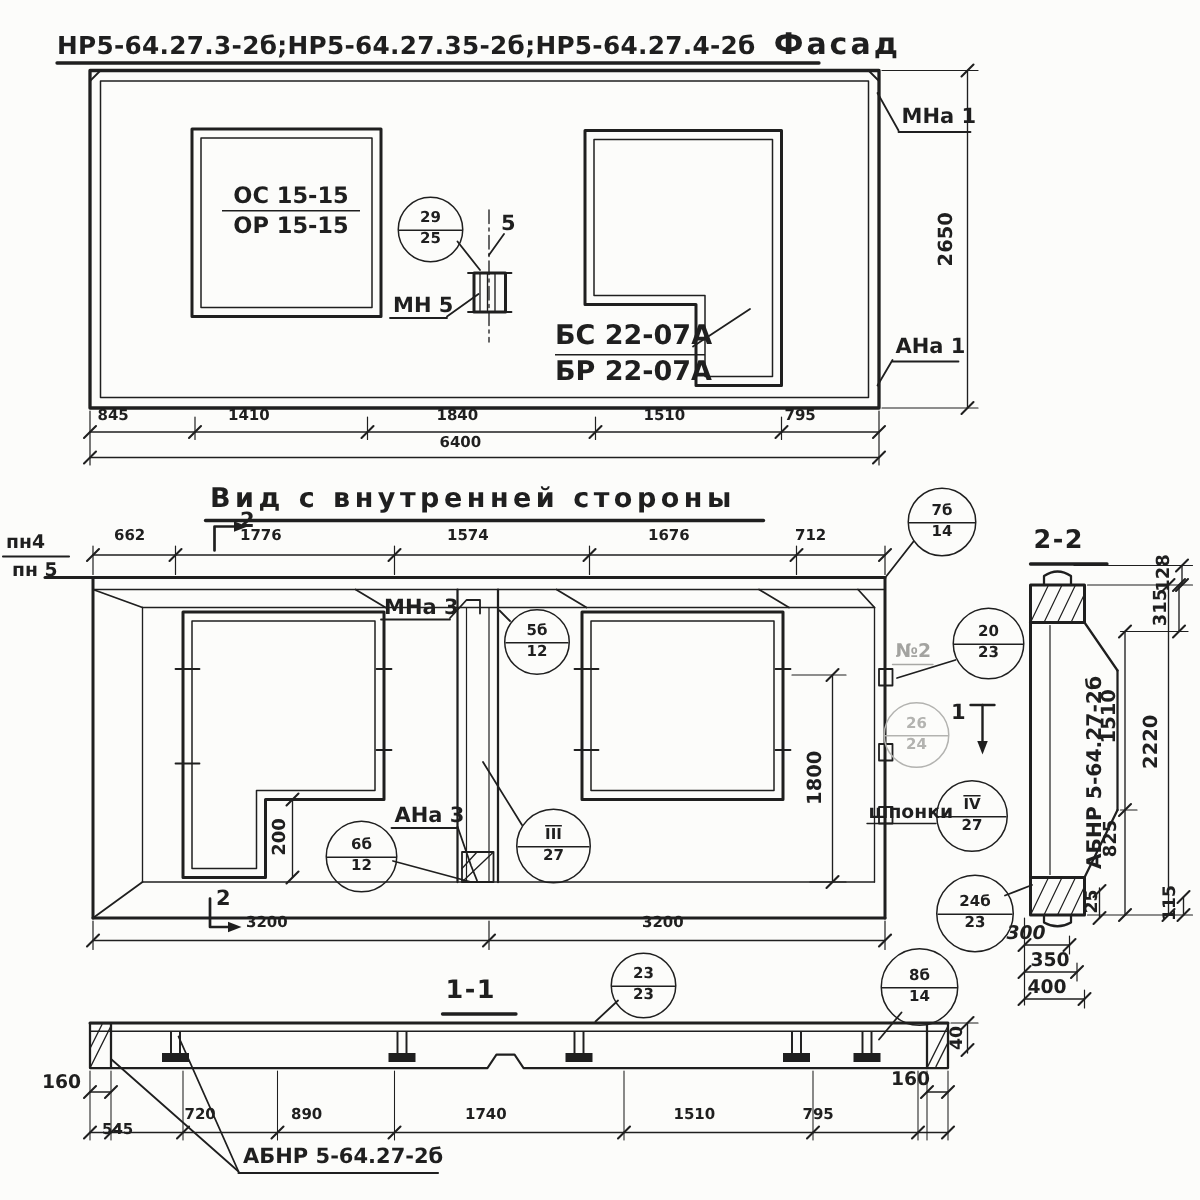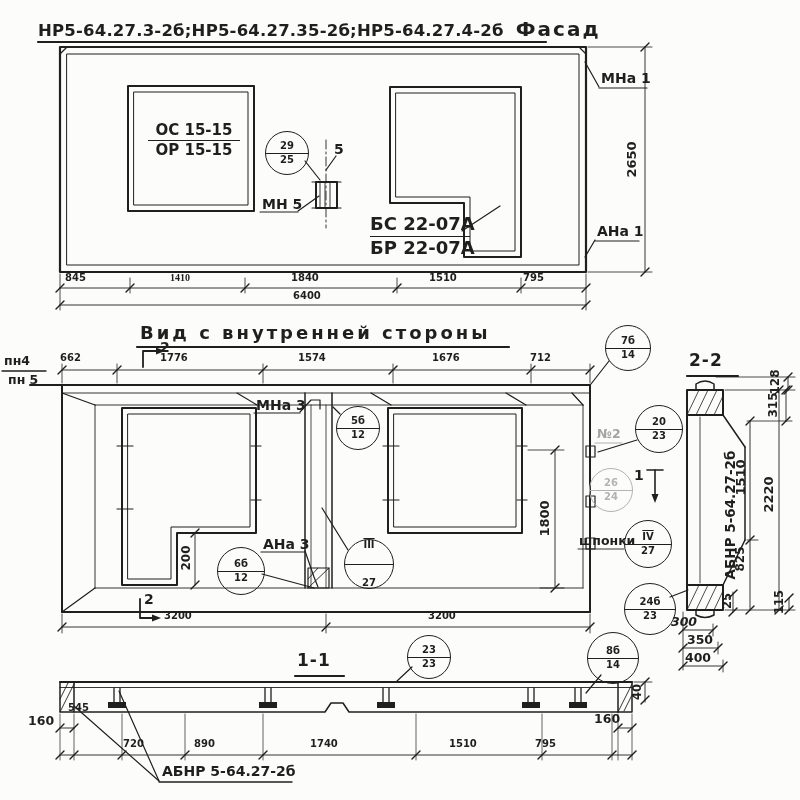--- a/index.html
+++ b/index.html
@@ -325,28 +325,28 @@
   <div class="fl"></div>
   <div>БР 22-07А</div>
 </div>
 <div class="abs lbl" style="left:262px;top:196px;text-align:right;">МН 5</div>
 <div class="abs lbl" style="left:334px;top:141px;">5</div>
 <div class="abs lbl" style="left:601px;top:70px;">МНа 1</div>
 <div class="abs lbl" style="left:597px;top:223px;">АНа 1</div>
 <div class="abs rot w44" style="left:609px;top:152px;">2650</div>
 
 <div class="abs dim" style="left:65px;top:272px;">845</div>
-<div class="abs dim" style="left:170px;top:272px;font-family:Liberation Serif, serif;">1410</div>
+<div class="abs dim" style="left:152px;top:272px;">1410</div>
 <div class="abs dim" style="left:291px;top:272px;">1840</div>
 <div class="abs dim" style="left:429px;top:272px;">1510</div>
 <div class="abs dim" style="left:523px;top:272px;">795</div>
 <div class="abs dim" style="left:293px;top:290px;">6400</div>
 
 <div class="abs t-inner" style="left:140px;top:322px;">Вид с внутренней стороны</div>
-<div class="abs dim" style="left:60px;top:352px;">662</div>
+<div class="abs dim" style="left:76px;top:352px;">662</div>
 <div class="abs dim" style="left:160px;top:352px;">1776</div>
 <div class="abs dim" style="left:298px;top:352px;">1574</div>
 <div class="abs dim" style="left:432px;top:352px;">1676</div>
 <div class="abs dim" style="left:530px;top:352px;">712</div>
 <div class="abs lbl" style="left:160px;top:339px;">2</div>
 <div class="abs lbl-s" style="left:4px;top:353px;">пн4</div>
 <div class="abs lbl-s" style="left:8px;top:372px;">пн 5</div>
 <div class="abs lbl" style="left:256px;top:397px;">МНа 3</div>
 <div class="abs lbl" style="left:263px;top:536px;">АНа 3</div>
 <div class="abs lbl-s" style="left:579px;top:533px;">шпонки</div>
@@ -366,21 +366,21 @@
 <div class="balloon" style="left:336px;top:406px;width:42px;height:42px;">
   <div>5б</div>
       <div class="b-div"></div>
       <div>12</div>
 </div>
 <div class="balloon" style="left:217px;top:547px;width:46px;height:46px;">
   <div>6б</div>
       <div class="b-div"></div>
       <div>12</div>
 </div>
-<div class="balloon" style="left:344px;top:539px;width:48px;height:48px;justify-content:space-between;">
+<div class="balloon" style="left:344px;top:539px;width:48px;height:48px;">
   <div class="roman">III</div>
       <div class="b-div"></div>
       <div>27</div>
 </div>
 <div class="balloon" style="left:605px;top:325px;width:44px;height:44px;justify-content:center;">
   <div>7б</div>
       <div class="b-div"></div>
       <div>14</div>
 </div>
 <div class="balloon" style="left:635px;top:405px;width:46px;height:46px;">
@@ -424,21 +424,21 @@
 <div class="abs rot w30" style="left:764px;top:595px;font-size:11.5px;">115</div>
 <div class="abs dim-s" style="left:664px;top:614px;font-style:italic;">300</div>
 <div class="abs dim-s" style="left:680px;top:632px;">350</div>
 <div class="abs dim-s" style="left:678px;top:650px;">400</div>
 <div class="abs pmark" style="left:655px;top:507px;">АБНР 5-64.27-2б</div>
 
 <div class="abs t-sec" style="left:297px;top:650px;">1-1</div>
 <div class="abs rot w30" style="left:622px;top:685px;font-size:11.5px;">40</div>
 <div class="abs lbl-s" style="left:28px;top:713px;">160</div>
 <div class="abs lbl-s" style="left:594px;top:711px;">160</div>
-<div class="abs dim" style="left:68px;top:702px;">545</div>
+<div class="abs dim" style="left:68px;top:748px;">545</div>
 <div class="abs dim" style="left:123px;top:738px;">720</div>
 <div class="abs dim" style="left:194px;top:738px;">890</div>
 <div class="abs dim" style="left:310px;top:738px;">1740</div>
 <div class="abs dim" style="left:449px;top:738px;">1510</div>
 <div class="abs dim" style="left:535px;top:738px;">795</div>
 <div class="abs lbl" style="left:162px;top:763px;">АБНР 5-64.27-2б</div>
 
 </div>
 
 </body></html>

